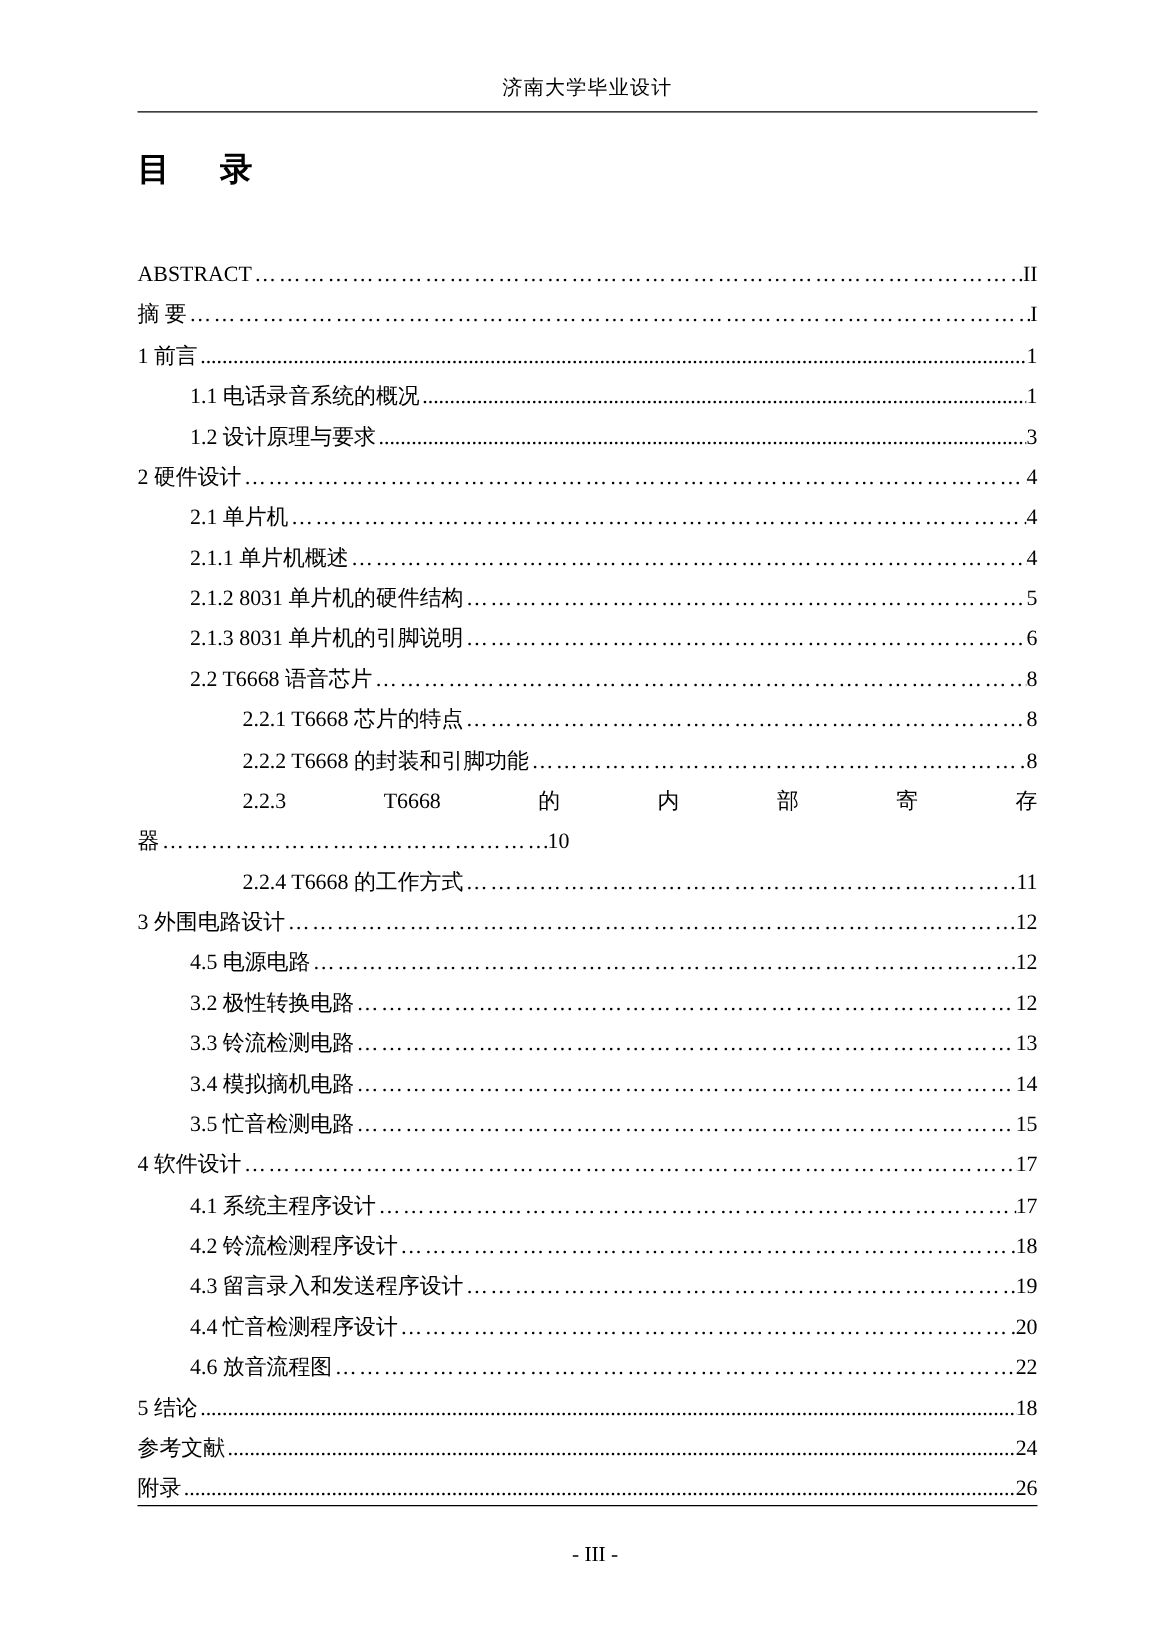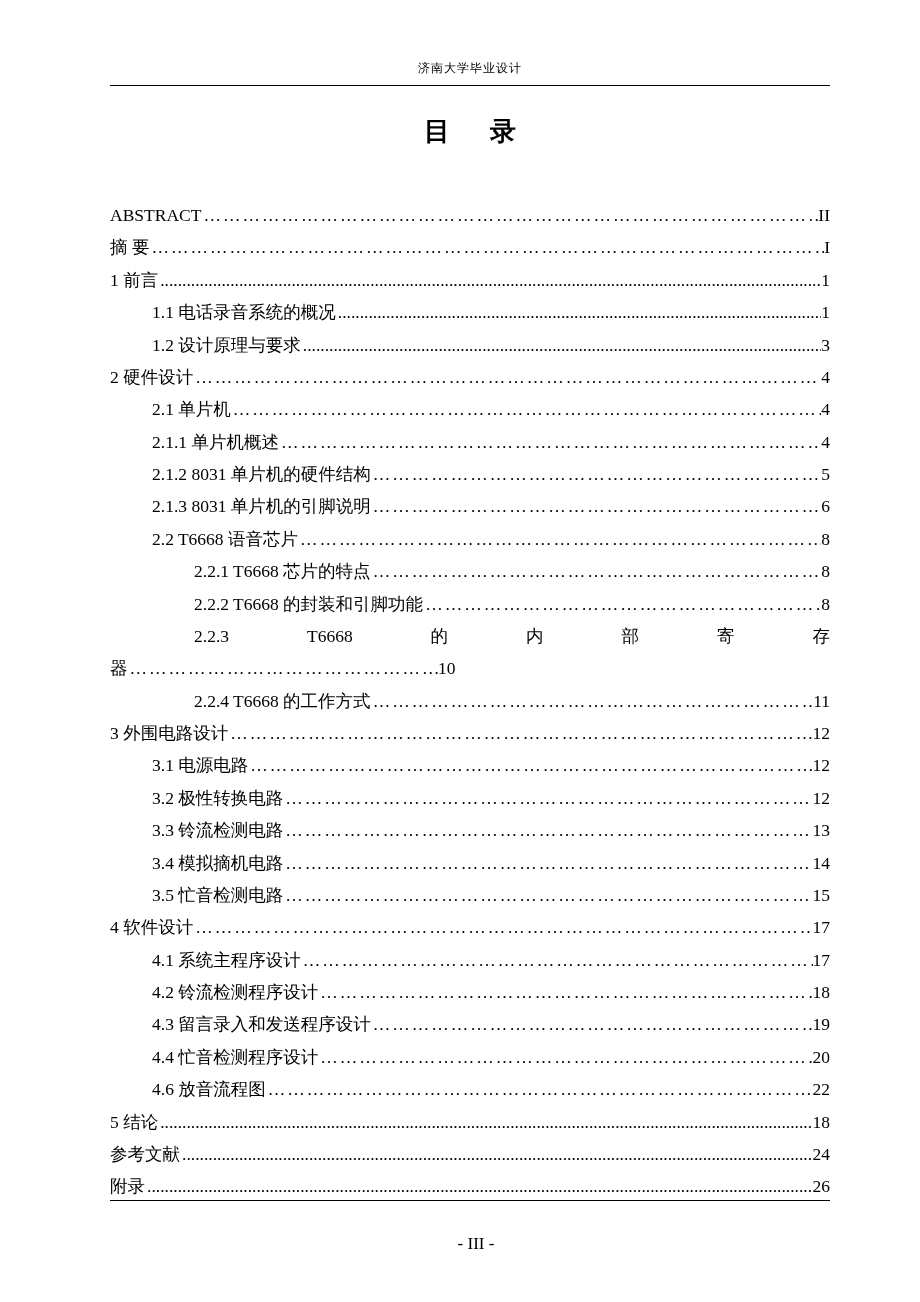--- a/index.html
+++ b/index.html
@@ -15,28 +15,27 @@
   }
   .page {
     padding: 60px 90px 50px 110px;
     box-sizing: border-box;
     width: 100%;
     height: 100%;
     position: relative;
   }
   .running-header {
     text-align: center;
-    font-size: 12px;
+    font-size: 16px;
     letter-spacing: 1px;
     padding-bottom: 8px;
     border-bottom: 1.5px solid #000;
     margin-bottom: 28px;
   }
   .title {
-    text-align: center;
     font-size: 26px;
     font-weight: bold;
     letter-spacing: 0;
     margin-bottom: 50px;
   }
   .title .gap { display:inline-block; width: 40px; }
   .toc {
     font-size: 17.5px;
     line-height: 1.85;
   }
@@ -175,21 +174,21 @@
         <span class="label">2.2.4 T6668 的工作方式</span>
         <span class="leader"></span>
         <span class="page-no">11</span>
       </div>
       <div class="toc-line">
         <span class="label">3  外围电路设计</span>
         <span class="leader"></span>
         <span class="page-no">12</span>
       </div>
       <div class="toc-line indent-1">
-        <span class="label">3.1  电源电路</span>
+        <span class="label">4.5  电源电路</span>
         <span class="leader"></span>
         <span class="page-no">12</span>
       </div>
       <div class="toc-line indent-1">
         <span class="label">3.2  极性转换电路</span>
         <span class="leader"></span>
         <span class="page-no">12</span>
       </div>
       <div class="toc-line indent-1">
         <span class="label">3.3  铃流检测电路</span>

